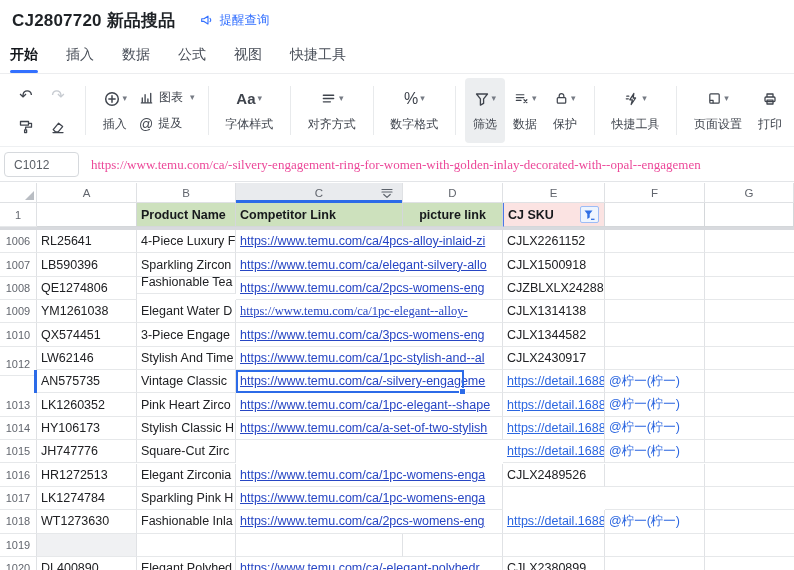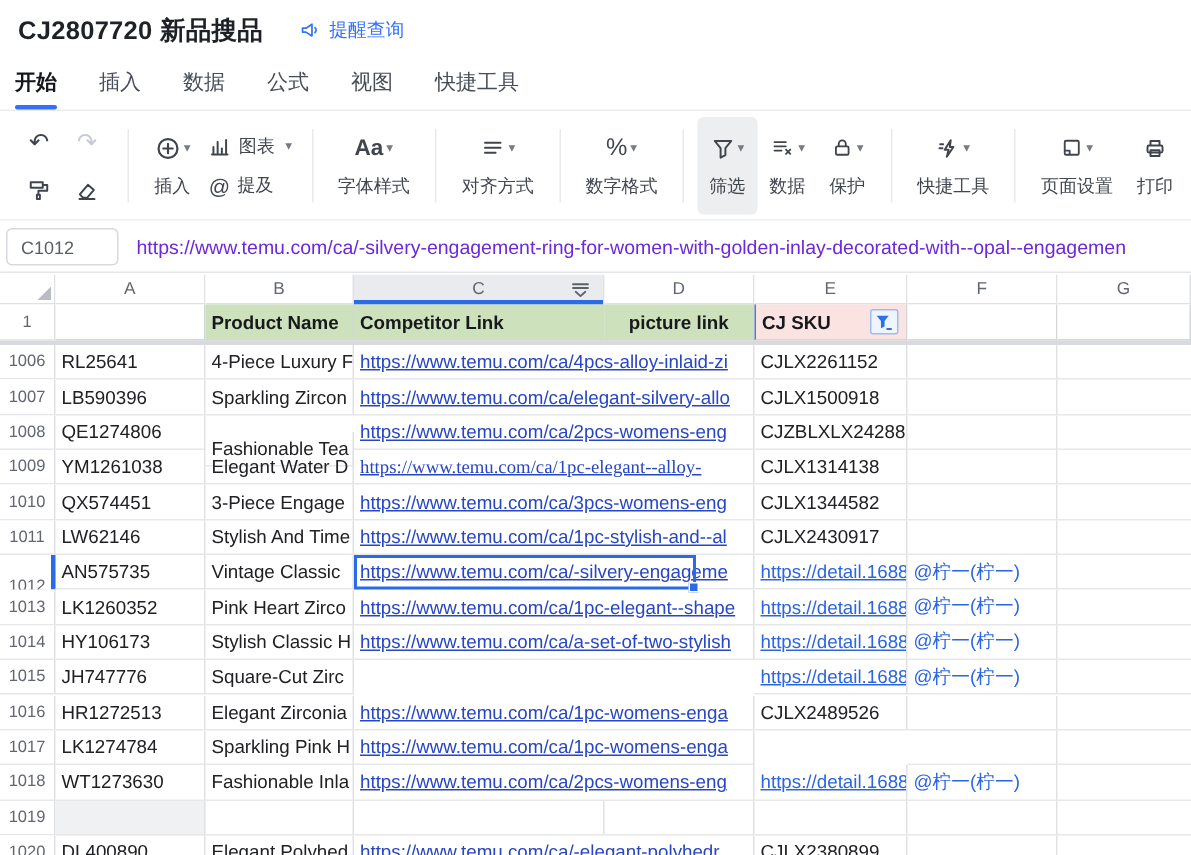--- a/index.html
+++ b/index.html
@@ -32,21 +32,21 @@
   .pair{display:flex;flex-direction:column;justify-content:center;gap:9px;padding:0 4px;}
   .pairrow{display:flex;align-items:center;gap:5px;font-size:12px;color:#41464f;cursor:pointer;white-space:nowrap;}
   .caret{font-size:9px;color:#767b84;margin-left:2px;line-height:1;}
   svg.tic{display:block;}
 
   
   .formulabar{position:absolute;top:148px;left:0;right:0;height:34px;display:flex;align-items:center;
               padding-left:4px;gap:12px;border-bottom:1px solid #e3e5e8;box-sizing:border-box;}
   .namebox{width:64px;height:23px;border:1px solid #d6d9dd;border-radius:4px;display:flex;align-items:center;
            padding-left:9px;font-size:12px;color:#5a5f66;flex:none;}
-  .fxval{flex:1;font-size:13px;color:#6d28d9;white-space:nowrap;overflow:hidden;}
+  .fxval{flex:1;font-size:13px;color:#ec4899;white-space:nowrap;overflow:hidden;font-family:Liberation Serif, serif;}
 
   
   .sheet{position:absolute;top:183px;left:0;right:0;bottom:0;overflow:hidden;font-size:12.5px;color:#202124;}
   .sheet div{position:absolute;box-sizing:border-box;}
   .colhead{display:flex;align-items:center;justify-content:center;font-size:11.5px;color:#62666e;
            border-right:1px solid #dfe1e4;border-bottom:1px solid #dfe1e4;background:#fff;}
   .colhead.selcol{background:#e9ebee;}
   .colbar{left:0;right:0;bottom:-1px;height:3px;background:#2c6be8;}
   .corner-tri{right:2px;bottom:2px;width:0;height:0;border-left:9px solid transparent;border-bottom:9px solid #b9bdc3;}
   .hcell{display:flex;align-items:center;padding:0 4px;font-weight:700;color:#17191c;
@@ -310,21 +310,21 @@
       <div class="cell" style="left: 37px; top: 70.35px; width: 100px; height: 23.35px;">LB590396</div>
       <div class="cell" style="left: 137px; top: 70.35px; width: 99px; height: 23.35px;">Sparkling Zircon</div>
       <div class="cell" style="left: 236px; top: 70.35px; width: 267px; height: 23.35px;">
         <a class="temu">https://www.temu.com/ca/elegant-silvery-allo</a>
       </div>
       <div class="cell" style="left: 503px; top: 70.35px; width: 102px; height: 23.35px; overflow: visible;">CJLX1500918</div>
       <div class="cell" style="left: 605px; top: 70.35px; width: 100px; height: 23.35px;"></div>
       <div class="cell nogrid" style="left: 705px; top: 70.35px; width: 89px; height: 23.35px;"></div>
       <div class="rowhead" style="left: 0px; top: 93.7px; width: 37px; height: 23.35px;">1008</div>
       <div class="cell" style="left: 37px; top: 93.7px; width: 100px; height: 23.35px;">QE1274806</div>
-      <div class="cell" style="left: 137px; top: 105px; width: 99px; height: 23.35px;">Fashionable Tea</div>
+      <div class="cell" style="left: 137px; top: 88px; width: 99px; height: 23.35px;">Fashionable Tea</div>
       <div class="cell" style="left: 236px; top: 93.7px; width: 267px; height: 23.35px;">
         <a class="temu">https://www.temu.com/ca/2pcs-womens-eng</a>
       </div>
       <div class="cell" style="left: 503px; top: 93.7px; width: 102px; height: 23.35px; overflow: visible;">CJZBLXLX24288</div>
       <div class="cell" style="left: 605px; top: 93.7px; width: 100px; height: 23.35px;"></div>
       <div class="cell nogrid" style="left: 705px; top: 93.7px; width: 89px; height: 23.35px;"></div>
       <div class="rowhead" style="left: 0px; top: 117.05px; width: 37px; height: 23.35px;">1009</div>
       <div class="cell" style="left: 37px; top: 117.05px; width: 100px; height: 23.35px;">YM1261038</div>
       <div class="cell" style="left: 137px; top: 117.05px; width: 99px; height: 23.35px;">Elegant Water D</div>
       <div class="cell" style="left: 236px; top: 117.05px; width: 267px; height: 23.35px; font-family: Liberation Serif, serif;">
@@ -344,21 +344,21 @@
       <div class="cell nogrid" style="left: 705px; top: 140.4px; width: 89px; height: 23.35px;"></div>
       <div class="rowhead" style="left: 0px; top: 163.75px; width: 37px; height: 23.35px;">1011</div>
       <div class="cell" style="left: 37px; top: 163.75px; width: 100px; height: 23.35px;">LW62146</div>
       <div class="cell" style="left: 137px; top: 163.75px; width: 99px; height: 23.35px;">Stylish And Time</div>
       <div class="cell" style="left: 236px; top: 163.75px; width: 267px; height: 23.35px;">
         <a class="temu">https://www.temu.com/ca/1pc-stylish-and--al</a>
       </div>
       <div class="cell" style="left: 503px; top: 163.75px; width: 102px; height: 23.35px; overflow: visible;">CJLX2430917</div>
       <div class="cell" style="left: 605px; top: 163.75px; width: 100px; height: 23.35px;"></div>
       <div class="cell nogrid" style="left: 705px; top: 163.75px; width: 89px; height: 23.35px;"></div>
-      <div class="rowhead" style="left: 0px; top: 197px; width: 37px; height: 23.35px;">1012</div>
+      <div class="rowhead" style="left: 0px; top: 170px; width: 37px; height: 23.35px;">1012</div>
       <div class="rowsel" style="left: 34px; top: 187.1px; width: 3px; height: 23.35px;"></div>
       <div class="cell" style="left: 37px; top: 187.1px; width: 100px; height: 23.35px;">AN575735</div>
       <div class="cell" style="left: 137px; top: 187.1px; width: 99px; height: 23.35px;">Vintage Classic</div>
       <div class="cell" style="left: 236px; top: 187.1px; width: 267px; height: 23.35px;">
         <a class="temu">https://www.temu.com/ca/-silvery-engageme</a>
       </div>
       <div class="cell" style="left: 503px; top: 187.1px; width: 102px; height: 23.35px;">
         <a class="l1688">https://detail.1688.com/offer/6816</a>
       </div>
       <div class="cell mention" style="left: 605px; top: 187.1px; width: 100px; height: 23.35px;">@柠一(柠一)</div>

